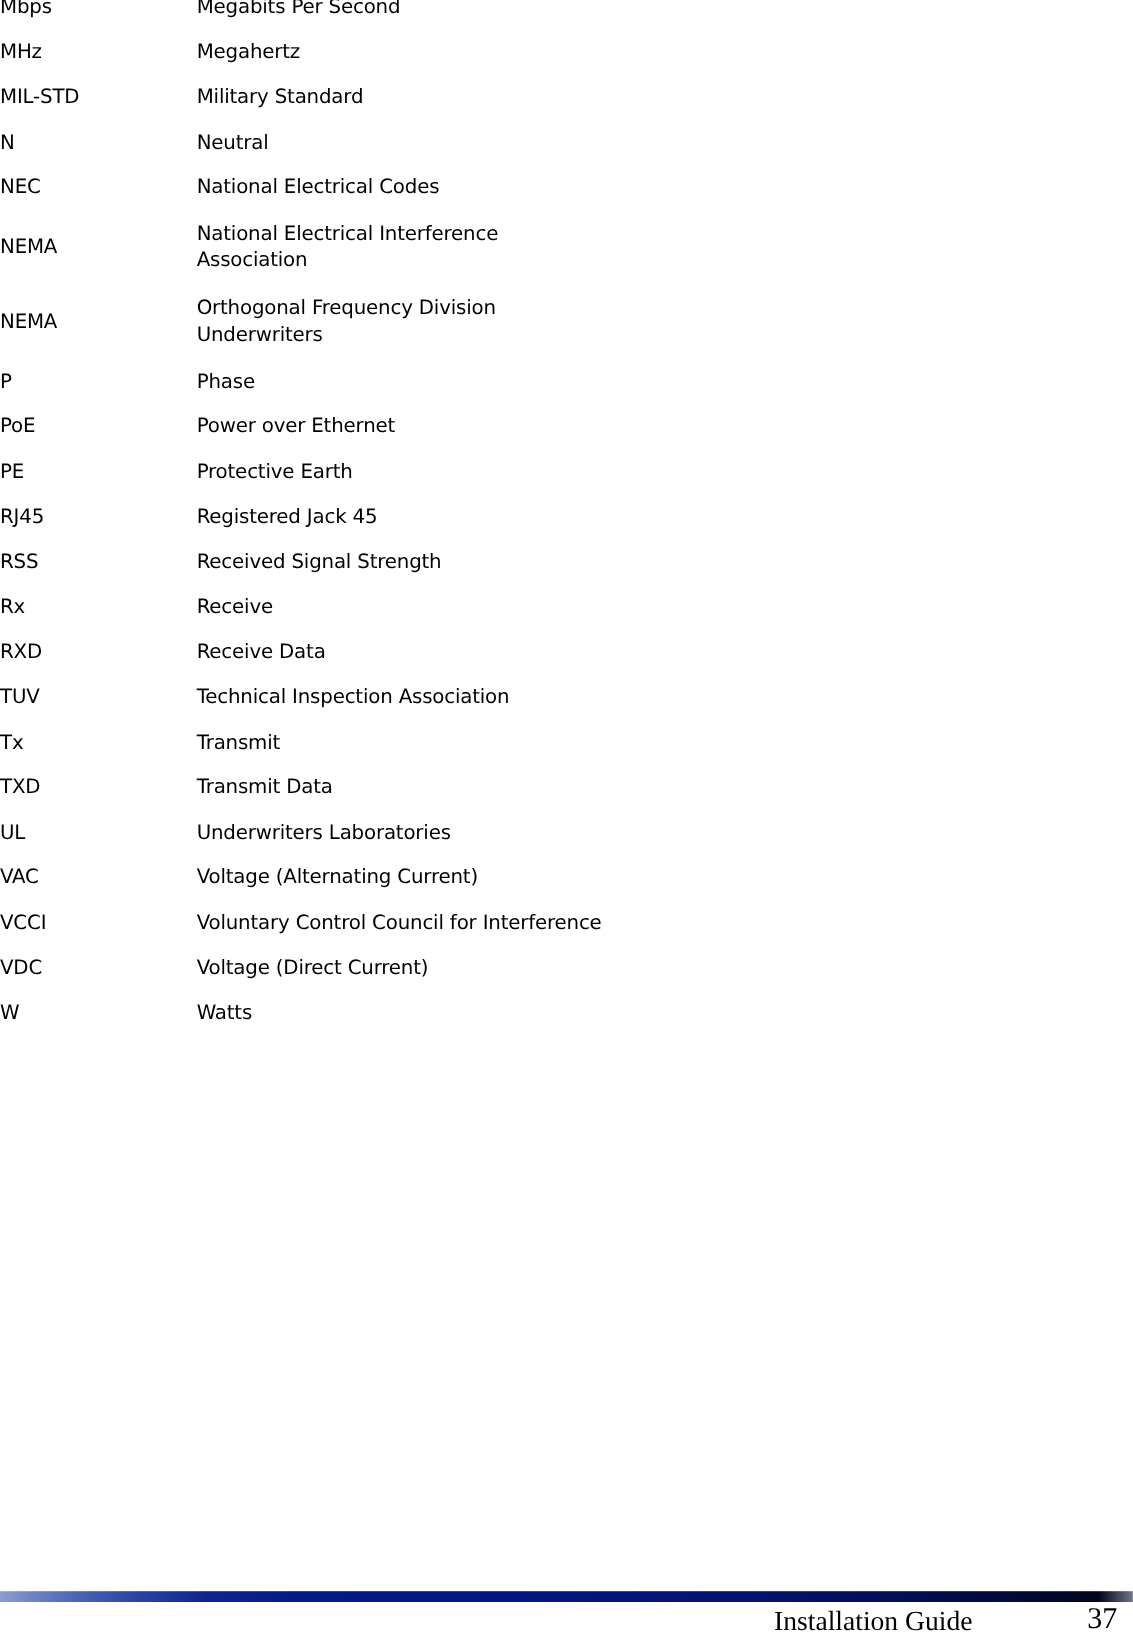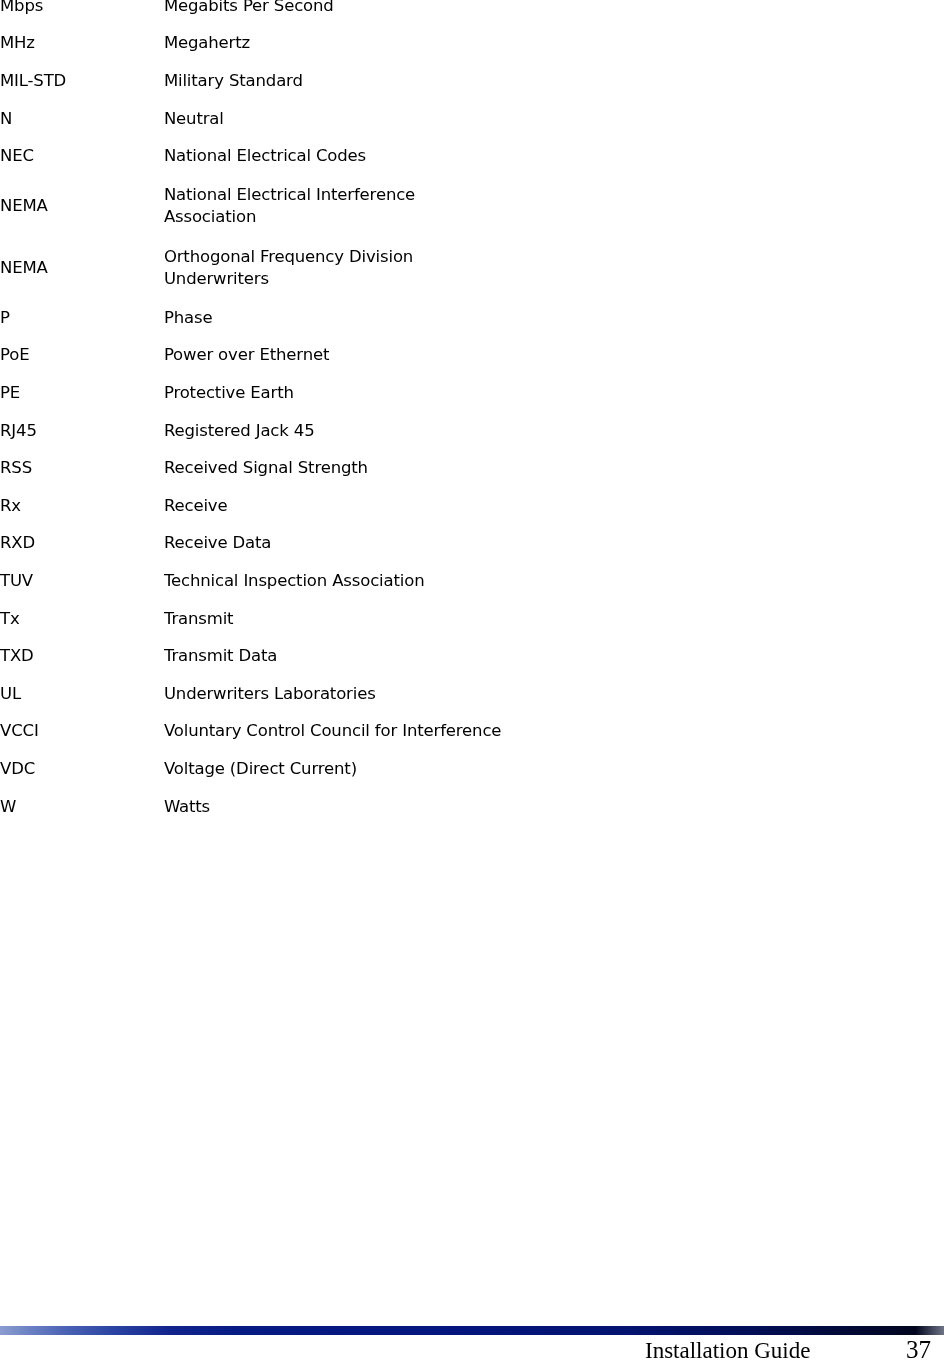--- a/index.html
+++ b/index.html
@@ -218,20 +218,26 @@
           <span class="desc-line">Transmit Data</span>
         </td>
       </tr>
       <tr>
         <td class="abbr-cell">UL</td>
         <td class="desc-cell">
           <span class="desc-line">Underwriters Laboratories</span>
         </td>
       </tr>
       <tr>
+        <td class="abbr-cell">VAC</td>
+        <td class="desc-cell">
+          <span class="desc-line">Voltage (Alternating Current)</span>
+        </td>
+      </tr>
+      <tr>
         <td class="abbr-cell">VCCI</td>
         <td class="desc-cell">
           <span class="desc-line">Voluntary Control Council for Interference</span>
         </td>
       </tr>
       <tr>
         <td class="abbr-cell">VDC</td>
         <td class="desc-cell">
           <span class="desc-line">Voltage (Direct Current)</span>
         </td>

